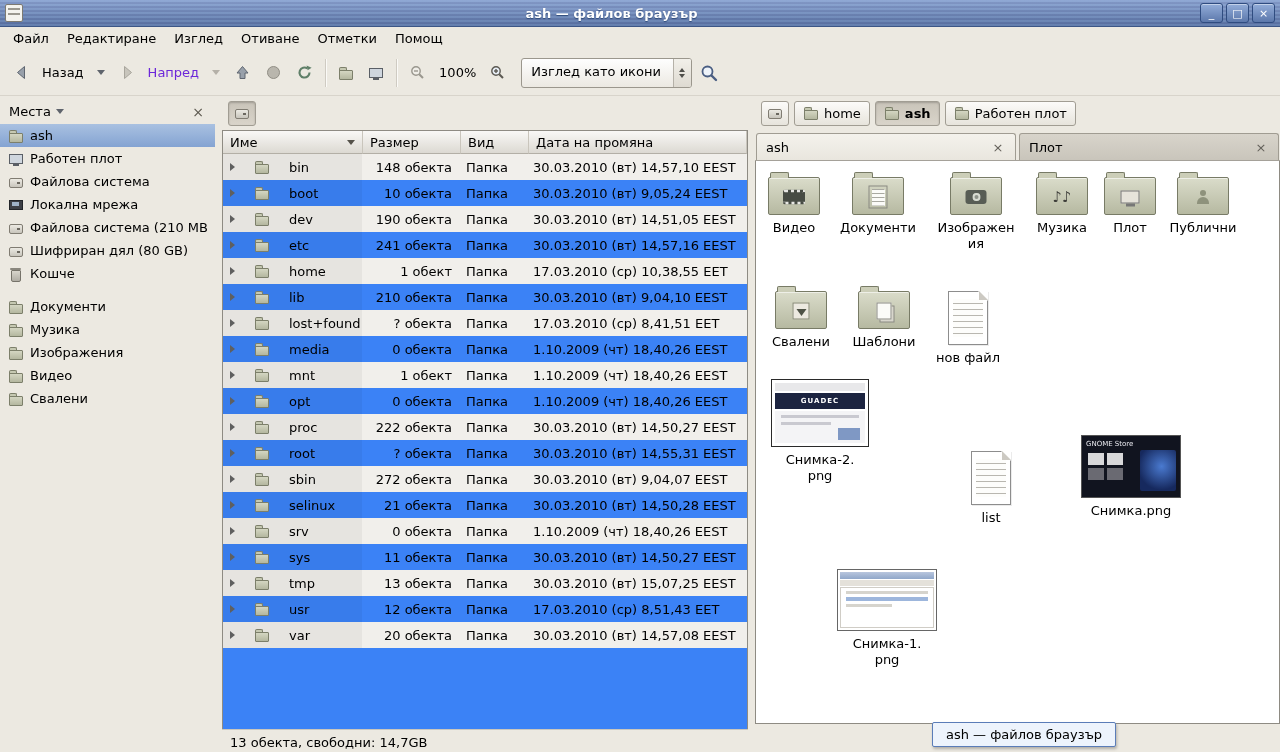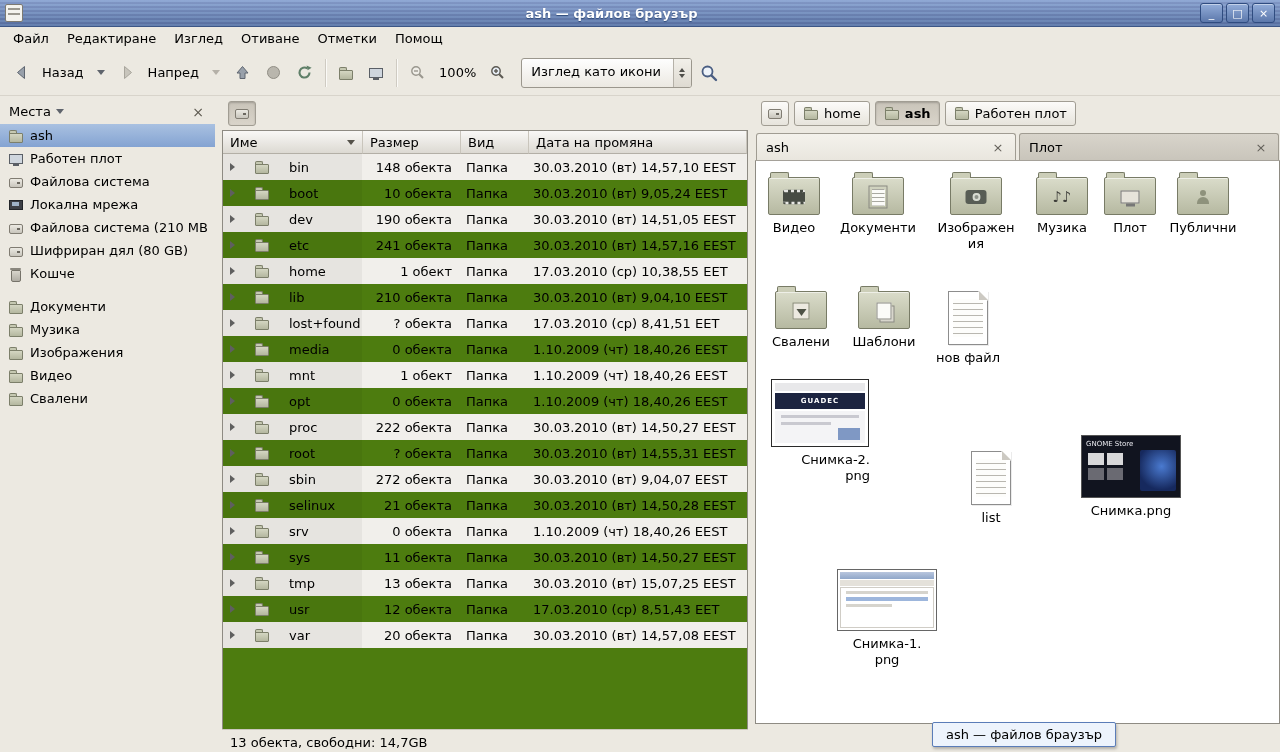--- a/index.html
+++ b/index.html
@@ -18,21 +18,21 @@
   .win-btns{display:flex;gap:3px;flex:none}
   .win-btn{width:21px;height:18px;display:flex;align-items:center;justify-content:center;
     background:linear-gradient(#93add9,#5c78ab);border:1px solid #2f4c80;border-radius:3px;
     color:#fff;font-size:11px;line-height:1;box-shadow:inset 0 1px 0 rgba(255,255,255,.45);cursor:default}
   
   .menubar{height:23px;display:flex;align-items:center;padding-left:4px}
   .menu-item{padding:3px 9px}
   
   .toolbar{height:45px;display:flex;align-items:center;padding:0 6px;border-bottom:1px solid #d8d4cb}
   .tb-btn{display:flex;align-items:center;gap:12px;height:32px;padding:0 7px;border-radius:3px}
-  .tb-btn.disabled{color:#000000}
+  .tb-btn.disabled{color:#6d28d9}
   .tb-sep{width:1px;height:28px;background:#cfcbc2;margin:0 5px;box-shadow:1px 0 0 #fbfaf7;flex:none}
   .chev{width:0;height:0;border-left:4px solid transparent;border-right:4px solid transparent;border-top:5px solid #5f646c;margin-left:1px}
   .chev.dim{border-top-color:#b5b1a8}
   .zoom-label{padding:0 6px}
   .view-combo{display:flex;align-items:stretch;height:28px;border:1px solid #9b978d;border-radius:3px;
     background:linear-gradient(#fefefe,#ece9e2);margin-left:8px;overflow:hidden}
   .vc-text{padding:5px 12px 12px 9px}
   .vc-spin{width:17px;border-left:1px solid #b5b1a8;display:flex;flex-direction:column;align-items:center;justify-content:center;gap:2px;
     background:linear-gradient(#f2f0ea,#dedad1)}
   .tri-up{width:0;height:0;border-left:3.5px solid transparent;border-right:3.5px solid transparent;border-bottom:4.5px solid #4f4f4a}
@@ -60,21 +60,21 @@
   .i-network::after{content:'';position:absolute;left:4px;top:5px;width:7px;height:4px;background:#9fb3c8}
   .i-trash::before{content:'';position:absolute;left:3px;top:4px;width:8px;height:10px;background:linear-gradient(#d8d5cc,#b0ada4);border:1px solid #76736a;border-radius:1px 1px 2px 2px}
   .i-trash::after{content:'';position:absolute;left:2px;top:2px;width:11px;height:2px;background:#8a877e;border-radius:1px}
   
   .middle{width:526px;flex:none;display:flex;flex-direction:column}
   .pane-pathbar{height:34px;display:flex;align-items:center;padding:0 6px;gap:5px;flex:none}
   .path-btn{display:flex;align-items:center;gap:5px;height:25px;padding:0 8px;border:1px solid #a19d93;border-radius:3px;
     background:linear-gradient(#fcfbf9,#e7e4dc);font:inherit;cursor:default}
   .path-btn.active{background:linear-gradient(#c9c4b9,#d9d4ca);box-shadow:inset 0 1px 2px rgba(0,0,0,.20);font-weight:bold}
   .path-btn.icononly{padding:0 5px}
-  .list-wrap{flex:1;display:flex;flex-direction:column;background:#4d7c0f;border:1px solid #8e8b83;border-bottom:none;overflow:hidden}
+  .list-wrap{flex:1;display:flex;flex-direction:column;background:#3b82f6;border:1px solid #8e8b83;border-bottom:none;overflow:hidden}
   .list-header{display:flex;height:23px;flex:none}
   .col-0{width:125px;flex:none}.col-1{width:83px;flex:none}.col-2{width:53px;flex:none}.col-3{flex:1}
   .col-h{background:linear-gradient(#f9f8f6,#dcd9d2);border-right:1px solid #c9c5bc;border-bottom:1px solid #b3afa6;
     display:flex;align-items:center;padding:0 7px;gap:4px}
   .sort-chev{margin-left:auto;width:0;height:0;border-left:4px solid transparent;border-right:4px solid transparent;border-top:5px solid #55524a}
   .list-body{flex:1;overflow:hidden}
   .list-row{display:flex;height:26px}
   .list-row.even{background:#f1efeb}
   .cell{display:flex;align-items:center;padding:0 7px;overflow:hidden;white-space:nowrap}
   .cell-name{gap:19px;background:rgba(0,0,0,.045)}
@@ -603,21 +603,21 @@
           <div class="icon-item" style="left: 85px; top: 124px; width: 86px;">
             <div class="big-folder">
               <span class="emblem em-template"></span>
             </div>
             <div class="icon-label">Шаблони</div>
           </div>
           <div class="icon-item" style="left: 169px; top: 126px; width: 86px;">
             <div class="doc-icon"></div>
             <div class="icon-label">нов файл</div>
           </div>
-          <div class="icon-item" style="left: 14px; top: 218px; width: 100px; text-align: right;">
+          <div class="icon-item" style="left: 14px; top: 218px; width: 100px;">
             <div class="thumb thumb-site" style="width: 98px; height: 68px;">
               <div class="t-row1"></div>
               <div class="t-nav">
                 <span class="t-navtext">GUADEC</span>
               </div>
               <div class="t-body">
                 <div class="t-line"></div>
                 <div class="t-line short"></div>
                 <div class="t-img"></div>
               </div>

